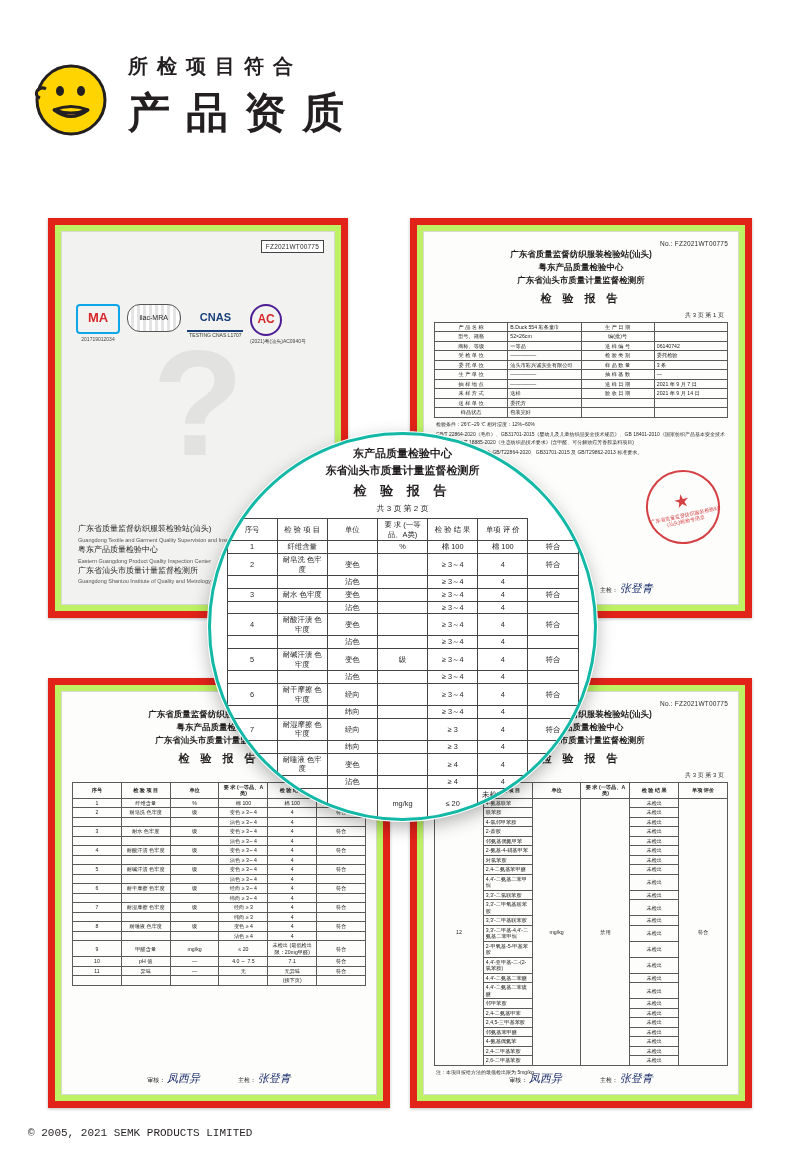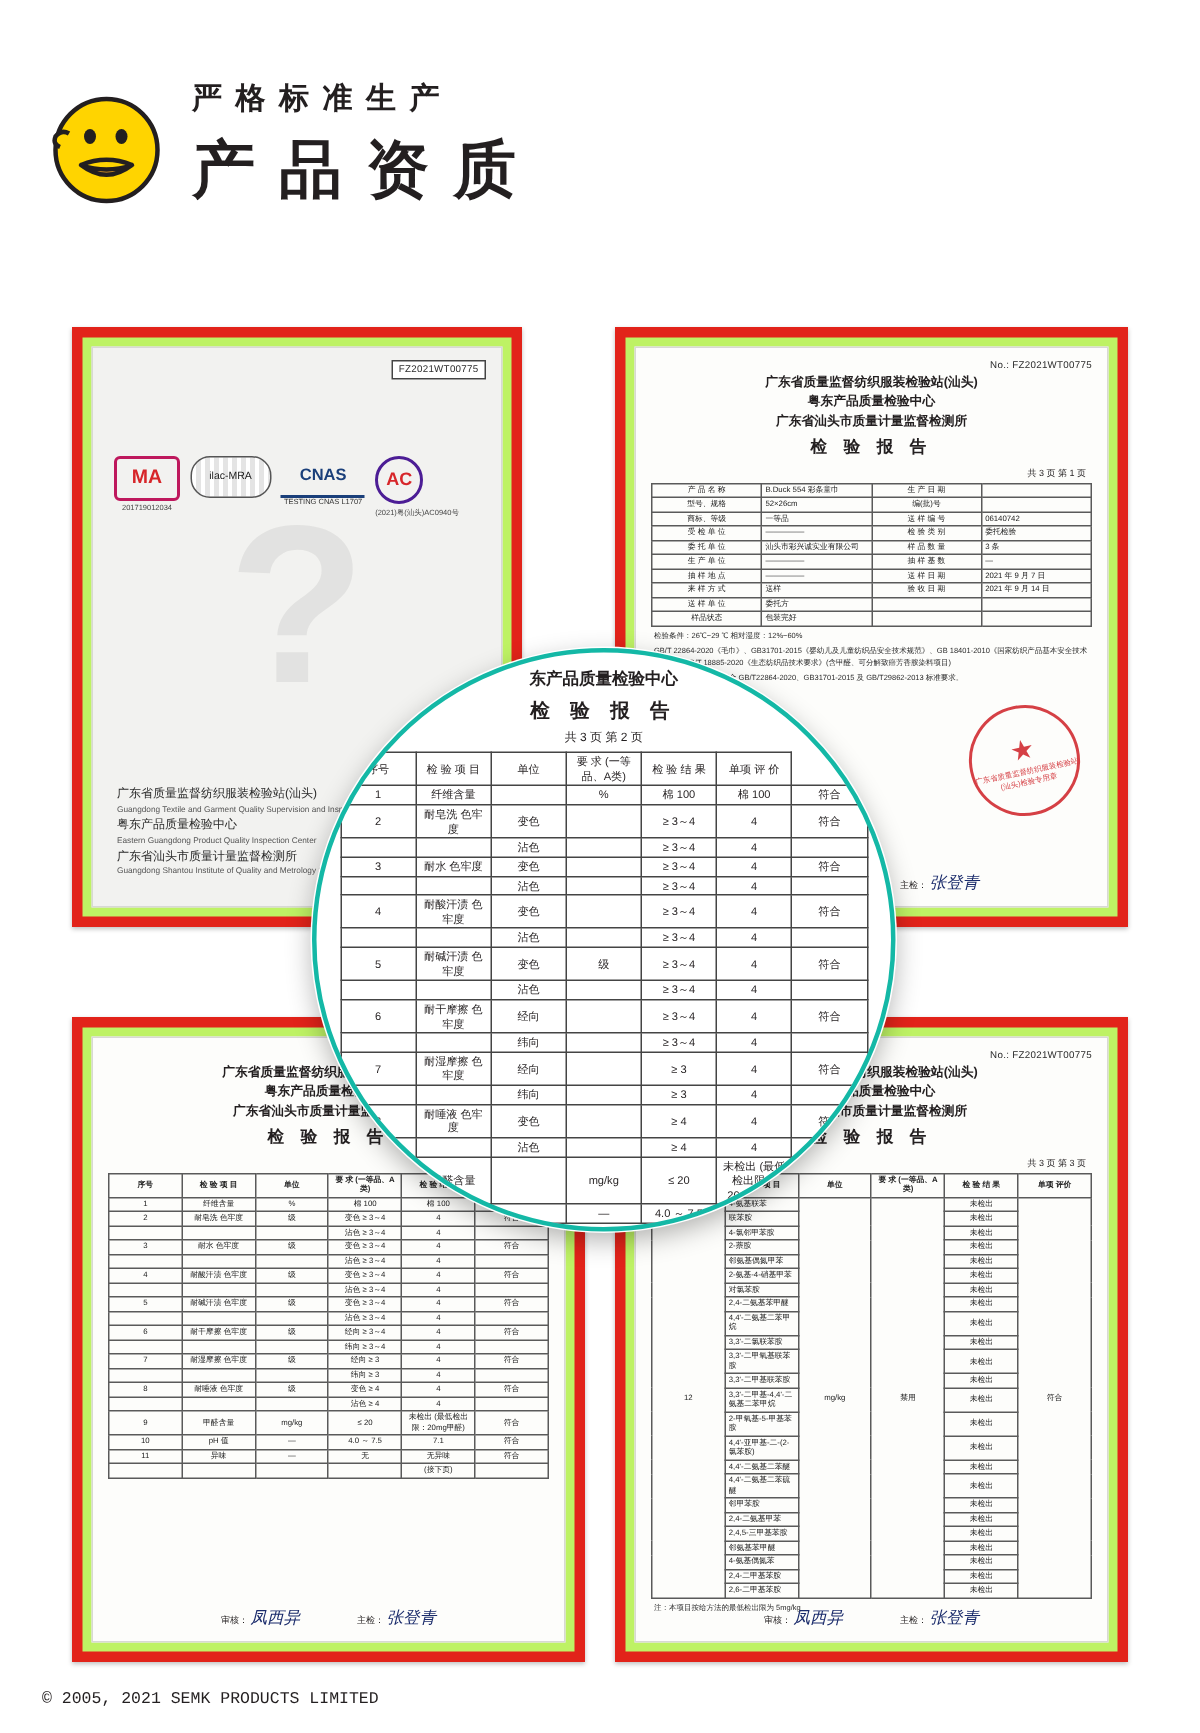--- a/index.html
+++ b/index.html
@@ -89,21 +89,21 @@
     left: 14px;
     top: 72px;
     width: 230px;
     display: flex;
     align-items: flex-start;
     justify-content: space-between;
   }
   .logo-box { text-align: center; }
   .logo-ma {
     width: 40px; height: 26px;
-    border: 2px solid #be185d;
+    border: 2px solid #0ea5e9;
     border-radius: 4px;
     color: #d7262a;
     font-weight: bold;
     font-size: 13px;
     line-height: 24px;
     letter-spacing: 0;
   }
   .logo-cap { font-size: 5px; color: #444; margin-top: 2px; }
   .logo-ilac {
     width: 52px; height: 26px;
@@ -298,21 +298,21 @@
     <svg viewBox="0 0 74 78" width="74" height="78">
       <ellipse cx="37" cy="42" rx="34" ry="34" fill="#ffd400" stroke="#231f20" stroke-width="3"></ellipse>
       <path d="M6 40 q-5 -2 -3 -7 q4 -5 9 -2" fill="#ffd400" stroke="#231f20" stroke-width="3"></path>
       <ellipse cx="26" cy="33" rx="4" ry="5" fill="#231f20"></ellipse>
       <ellipse cx="47" cy="33" rx="4" ry="5" fill="#231f20"></ellipse>
       <path d="M20 52 q17 13 34 0 q-17 6 -34 0 z" fill="#f5a623" stroke="#231f20" stroke-width="3" stroke-linejoin="round"></path>
       <path d="M20 52 q17 -7 34 0" fill="none" stroke="#231f20" stroke-width="3"></path>
     </svg>
   </div>
   <div class="header-text">
-    <div class="header-sub">严格标准生产</div>
+    <div class="header-sub">所检项目符合</div>
     <div class="header-title">产品资质</div>
   </div>
 </div>
 
 <div class="cert" style="left:48px; top:218px; width:300px; height:400px;">
   <div class="cert-inner">
     <div class="docno boxed">FZ2021WT00775</div>
     <div class="watermark">?</div>
 
     <div class="logos">
@@ -779,20 +779,21 @@
         <span>主检：</span>
         <span class="sig">张登青</span>
       </div>
     </div>
   </div>
 </div>
 
 <div class="magnifier">
   <div class="mag-head">
     <div class="l">东产品质量检验中心</div>
+    <div class="l">东省汕头市质量计量监督检测所</div>
     <div class="t">检 验 报 告</div>
   </div>
   <div class="mag-pages">共 3 页  第 2 页</div>
   <table class="magrid">
     <thead>
         <tr id="mag-head">
           <td>序号</td>
           <td>检 验 项 目</td>
           <td>单位</td>
           <td>要  求

